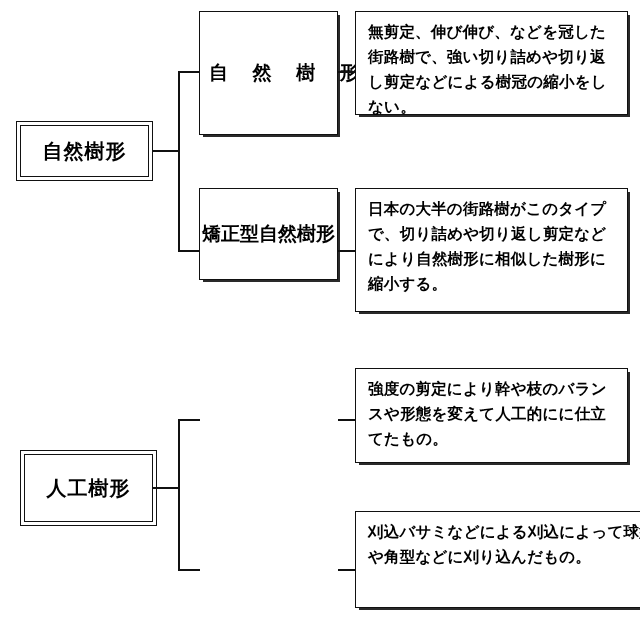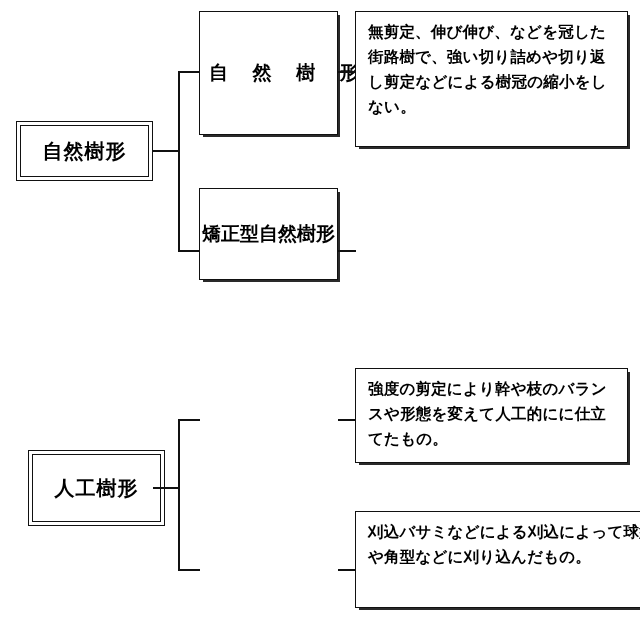--- a/index.html
+++ b/index.html
@@ -104,32 +104,35 @@
   <div class="ln ln-v" style="left:178px; top:71px; height:181px;"></div>
   <div class="ln ln-h" style="left:178px; top:71px; width:22px;"></div>
   <div class="ln ln-h" style="left:178px; top:250px; width:22px;"></div>
 
   <div class="box shadow" style="left:199px; top:11px; width:139px; height:124px;">
     <span class="cat-label spaced">自 然 樹 形</span>
   </div>
 
   <div class="ln ln-h" style="left:338px; top:71px; width:18px;"></div>
 
-  <div class="box desc-box shadow" style="left:355px; top:11px; width:273px; height:136px;">
+  <div class="box desc-box shadow" style="left:355px; top:11px; width:273px; height:104px;">
     <span class="desc-text">無剪定、伸び伸び、などを冠した街路樹で、強い切り詰めや切り返し剪定などによる樹冠の縮小をしない。</span>
   </div>
 
   <div class="box shadow" style="left:199px; top:188px; width:139px; height:92px;">
     <span class="cat-label">矯正型自然樹形</span>
   </div>
 
   <div class="ln ln-h" style="left:338px; top:250px; width:18px;"></div>
 
+  <div class="box desc-box shadow" style="left:355px; top:188px; width:273px; height:124px;">
+    <span class="desc-text">日本の大半の街路樹がこのタイプで、切り詰めや切り返し剪定などにより自然樹形に相似した樹形に縮小する。</span>
+  </div>
 
-  <div class="box root-box" style="left:28px; top:450px; width:137px; height:76px;">
+  <div class="box root-box" style="left:20px; top:450px; width:137px; height:76px;">
     <div class="inner">
       <span class="root-label">人工樹形</span>
     </div>
   </div>
 
   <div class="ln ln-h" style="left:153px; top:487px; width:27px;"></div>
   <div class="ln ln-v" style="left:178px; top:419px; height:152px;"></div>
   <div class="ln ln-h" style="left:178px; top:419px; width:22px;"></div>
   <div class="ln ln-h" style="left:178px; top:569px; width:22px;"></div>
 

